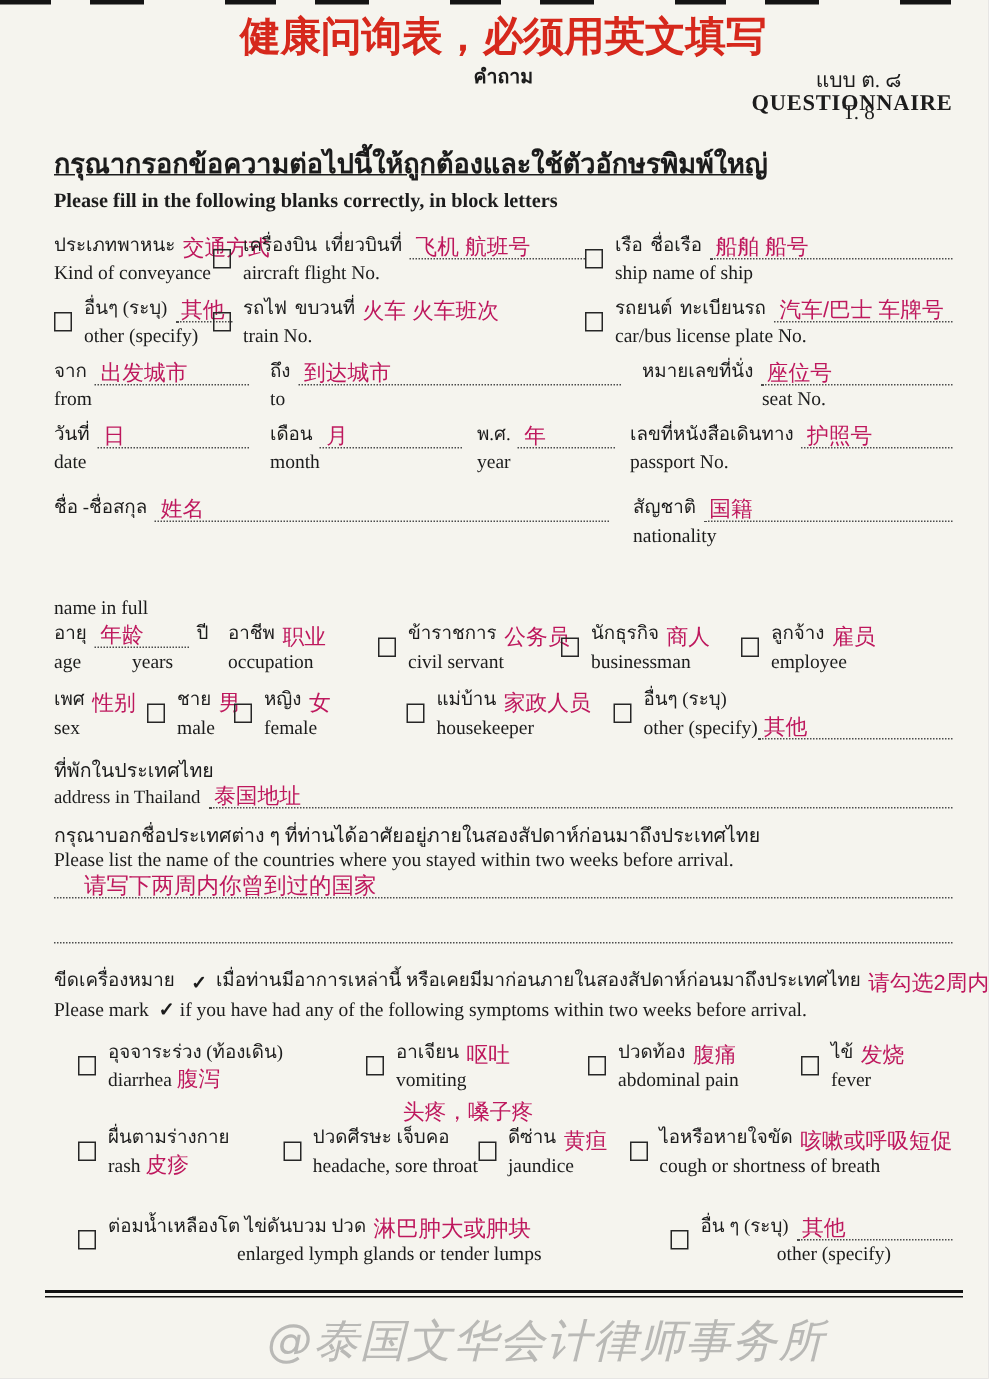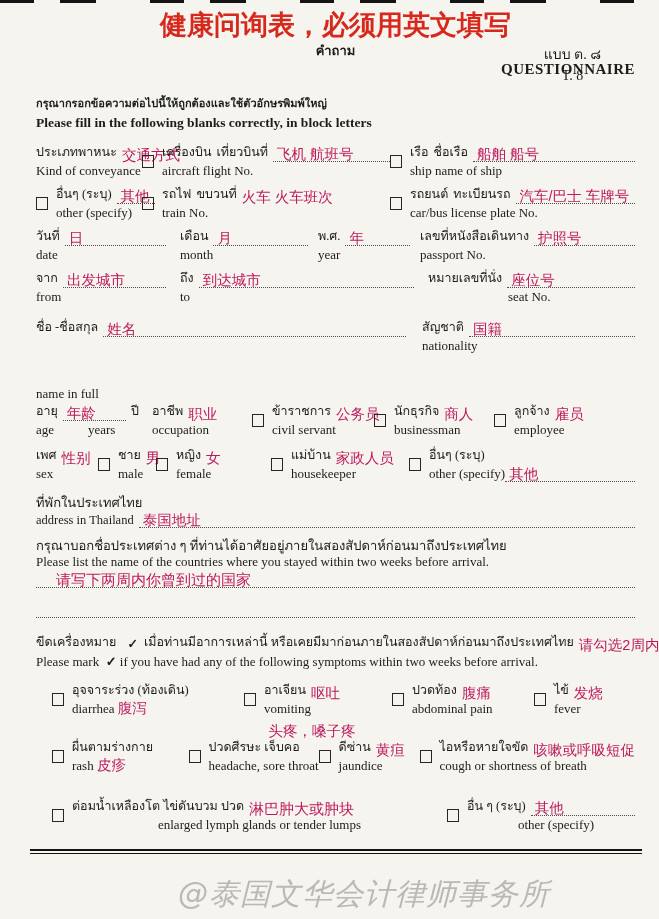--- a/index.html
+++ b/index.html
@@ -11,21 +11,21 @@
   .artifact-top{position:absolute;top:0;left:0;width:100%;height:3px;
     background:repeating-linear-gradient(90deg,#141414 0 34px,transparent 34px 60px,#141414 60px 96px,transparent 96px 150px);}
   
   .banner{margin-top:11px;text-align:center;font-size:27px;font-weight:bold;color:#d6281c;
     font-family:"DejaVu Sans","Liberation Sans",sans-serif;line-height:1.05;}
   .sub-thai{text-align:center;font-size:13px;font-weight:bold;margin-top:1px;}
   .sub-en{text-align:right;font-size:15px;font-weight:bold;letter-spacing:.5px;}
   .form-code{position:absolute;right:58px;top:44px;text-align:center;font-size:14px;line-height:1.5;}
   
   .instr{margin-top:16px;}
-  .instr .t{font-size:11px;font-weight:bold;}
+  .instr .t{font-size:18px;font-weight:bold;text-decoration:underline;}
   .instr .e{font-size:13.5px;font-weight:bold;margin-top:3px;}
   
   .row{display:flex;align-items:flex-start;margin-top:7px;}
   .pair{display:flex;flex-direction:column;}
   .fld{display:flex;align-items:center;}
   .l1{display:flex;align-items:flex-end;font-size:12.5px;white-space:nowrap;height:18px;}
   .l2{font-size:13px;white-space:nowrap;height:16px;margin-top:1px;}
   .th{margin-right:5px;}
   .cb{width:10px;height:11px;border:1.6px solid #262626;flex:none;margin-right:8px;background:transparent;}
   .dots{display:flex;align-items:flex-end;border-bottom:1.4px dotted #4c4c4c;height:15px;padding:0 4px;min-width:30px;}
@@ -137,83 +137,83 @@
             </span>
           </div>
         <div class="l2">car/bus license plate No.</div>
       </div>
     </div>
   </div>
 
   <div class="row">
     <div class="pair" style="width:130px;">
       <div class="l1">
-          <span class="th">วันที่</span>
-          <span class="dots grow">
-            <span class="cn">日</span>
-          </span>
-        </div>
-      <div class="l2">date</div>
-    </div>
-    <div class="pair" style="width:128px;margin-left:14px;">
-      <div class="l1">
-          <span class="th">เดือน</span>
-          <span class="dots grow">
-            <span class="cn">月</span>
-          </span>
-        </div>
-      <div class="l2">month</div>
-    </div>
-    <div class="pair" style="width:92px;margin-left:10px;">
-      <div class="l1">
-          <span class="th">พ.ศ.</span>
-          <span class="dots grow">
-            <span class="cn">年</span>
-          </span>
-        </div>
-      <div class="l2">year</div>
-    </div>
-    <div class="pair grow" style="margin-left:10px;">
-      <div class="l1">
-          <span class="th">เลขที่หนังสือเดินทาง</span>
-          <span class="dots grow">
-            <span class="cn">护照号</span>
-          </span>
-        </div>
-      <div class="l2">passport No.</div>
+          <span class="th">จาก</span>
+          <span class="dots grow">
+            <span class="cn">出发城市</span>
+          </span>
+        </div>
+      <div class="l2">from</div>
+    </div>
+    <div class="pair" style="width:234px;margin-left:14px;">
+      <div class="l1">
+          <span class="th">ถึง</span>
+          <span class="dots grow">
+            <span class="cn">到达城市</span>
+          </span>
+        </div>
+      <div class="l2">to</div>
+    </div>
+    <div class="pair grow" style="margin-left:14px;">
+      <div class="l1">
+          <span class="th">หมายเลขที่นั่ง</span>
+          <span class="dots grow">
+            <span class="cn">座位号</span>
+          </span>
+        </div>
+      <div class="l2" style="padding-left:80px;">seat No.</div>
     </div>
   </div>
 
   <div class="row">
     <div class="pair" style="width:130px;">
       <div class="l1">
-          <span class="th">จาก</span>
-          <span class="dots grow">
-            <span class="cn">出发城市</span>
-          </span>
-        </div>
-      <div class="l2">from</div>
-    </div>
-    <div class="pair" style="width:234px;margin-left:14px;">
-      <div class="l1">
-          <span class="th">ถึง</span>
-          <span class="dots grow">
-            <span class="cn">到达城市</span>
-          </span>
-        </div>
-      <div class="l2">to</div>
-    </div>
-    <div class="pair grow" style="margin-left:14px;">
-      <div class="l1">
-          <span class="th">หมายเลขที่นั่ง</span>
-          <span class="dots grow">
-            <span class="cn">座位号</span>
-          </span>
-        </div>
-      <div class="l2" style="padding-left:80px;">seat No.</div>
+          <span class="th">วันที่</span>
+          <span class="dots grow">
+            <span class="cn">日</span>
+          </span>
+        </div>
+      <div class="l2">date</div>
+    </div>
+    <div class="pair" style="width:128px;margin-left:14px;">
+      <div class="l1">
+          <span class="th">เดือน</span>
+          <span class="dots grow">
+            <span class="cn">月</span>
+          </span>
+        </div>
+      <div class="l2">month</div>
+    </div>
+    <div class="pair" style="width:92px;margin-left:10px;">
+      <div class="l1">
+          <span class="th">พ.ศ.</span>
+          <span class="dots grow">
+            <span class="cn">年</span>
+          </span>
+        </div>
+      <div class="l2">year</div>
+    </div>
+    <div class="pair grow" style="margin-left:10px;">
+      <div class="l1">
+          <span class="th">เลขที่หนังสือเดินทาง</span>
+          <span class="dots grow">
+            <span class="cn">护照号</span>
+          </span>
+        </div>
+      <div class="l2">passport No.</div>
     </div>
   </div>
 
   <div class="row" style="margin-top:14px;">
     <div class="pair" style="width:370px;gap:48px;">
       <div class="l1">
           <span class="th">ชื่อ -ชื่อสกุล</span>
           <span class="dots grow">
             <span class="cn">姓名</span>
           </span>

